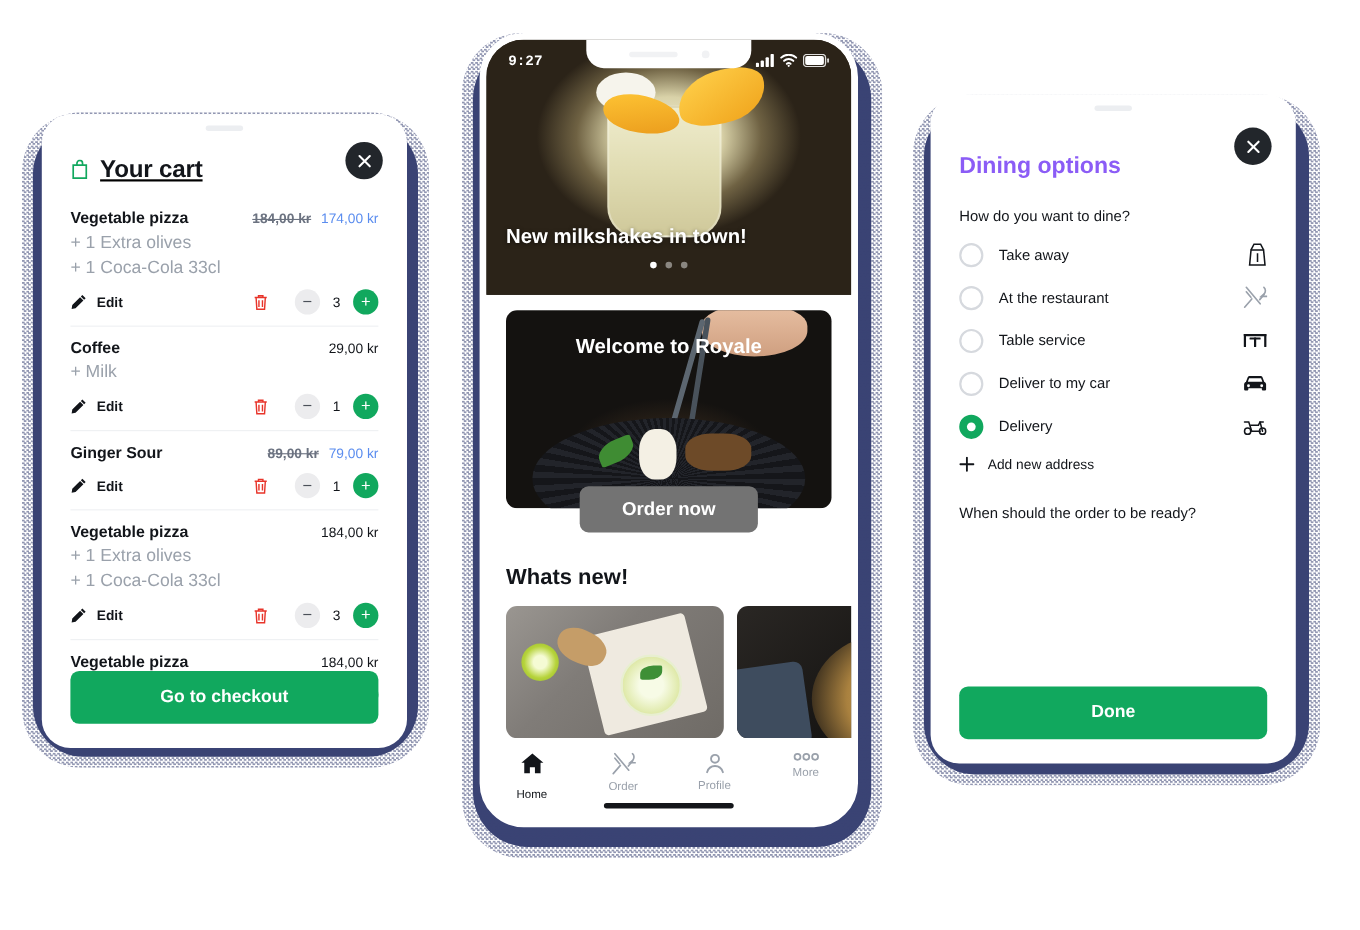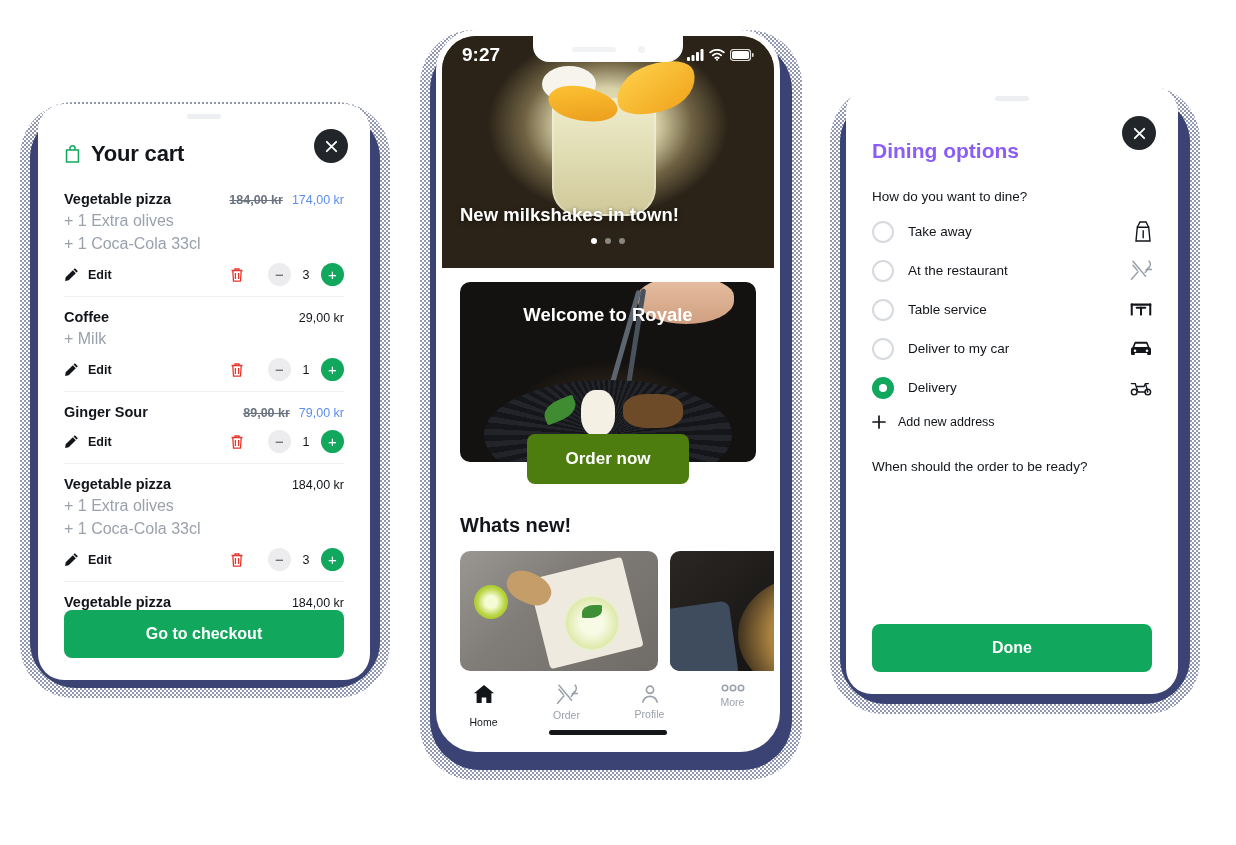--- a/index.html
+++ b/index.html
@@ -51,20 +51,21 @@
     display: flex; align-items: center; justify-content: center;
     cursor: pointer;
   }
   .close-btn svg { width: 15px; height: 15px; }
 
   
   #cart-phone { left: 38px; top: 104px; width: 332px; height: 576px; }
   .cart-head {
     display: flex; align-items: center; gap: 10px;
     padding: 22px 26px 0 26px;
+    text-decoration: underline;
   }
   .cart-title { font-size: 22px; font-weight: bold; color: #12151a; letter-spacing:-.2px;}
   .bag-icon { width: 17px; height: 19px; display:block; }
 
   .cart-body { padding: 0 26px; margin-top: 20px; }
   .cart-row { padding: 12px 0 10px 0; border-bottom: 1px solid #eef0f2; }
   .cart-row:first-child { padding-top: 4px; }
   .row-top { display: flex; align-items: baseline; }
   .item-name { font-size: 14.5px; font-weight: bold; color: #12151a; flex: 1; }
   .price-old {
@@ -129,21 +130,21 @@
     position:absolute; left:33%; top:26%; width:104px; height:120px;
     background: linear-gradient(180deg,#efeccd 0%, #e0dcb2 50%, #cfc89a 100%);
     border-radius: 8px 8px 28px 28px;
     border:2px solid rgba(255,255,255,.28);
   }
   .statusbar {
     position: absolute; top: 0; left: 0; right: 0; height: 38px;
     display: flex; align-items: center; justify-content: space-between;
     padding: 0 20px; color: #fff; z-index: 5;
   }
-  .sb-time { font-size: 19px; font-weight: bold; }
+  .sb-time { font-size: 13px; font-weight: bold; font-family: Liberation Mono, monospace; }
   .sb-right { display: flex; align-items: center; gap: 5px; }
   .notch {
     position: absolute; top: 0; left: 50%; transform: translateX(-50%);
     width: 150px; height: 26px; background: #fff;
     border-radius: 0 0 16px 16px; z-index: 6;
     display: flex; align-items: center; justify-content: center; gap: 22px;
   }
   .notch .speaker { width: 44px; height: 5px; border-radius: 3px; background: #f1f2f4; }
   .notch .cam { width: 7px; height: 7px; border-radius: 50%; background: #f1f2f4; }
 
@@ -194,22 +195,22 @@
   .welcome-card .meat{
     position:absolute; left:55%; bottom:34px; width:60px; height:34px;
     background:#6d4a28; border-radius:40%;
   }
   .welcome-title {
     position: absolute; top: 22px; left: 0; right: 0; text-align: center;
     color: #fff; font-size: 18.5px; font-weight: bold; z-index: 3;
   }
   .order-now {
     position: absolute; left: 50%; transform: translateX(-50%);
-    bottom: -22px; width: 162px; height: 50px; border-radius: 8px;
-    background: #4d7c0f; color: #fff; font-size: 17px; font-weight: bold;
+    bottom: -22px; width: 162px; height: 42px; border-radius: 8px;
+    background: #737373; color: #fff; font-size: 17px; font-weight: bold;
     display: flex; align-items: center; justify-content: center;
     z-index: 6; cursor: pointer; border: none;
   }
 
   .whats-new-title {
     margin: 52px 0 0 18px; font-size: 20px; font-weight: bold; color: #12151a;
   }
   .cards-row { display: flex; gap: 12px; padding: 14px 0 0 18px; }
   .nw-card { width: 198px; height: 120px; border-radius: 10px; flex-shrink: 0; overflow:hidden; position:relative;}
   .nw1 {

